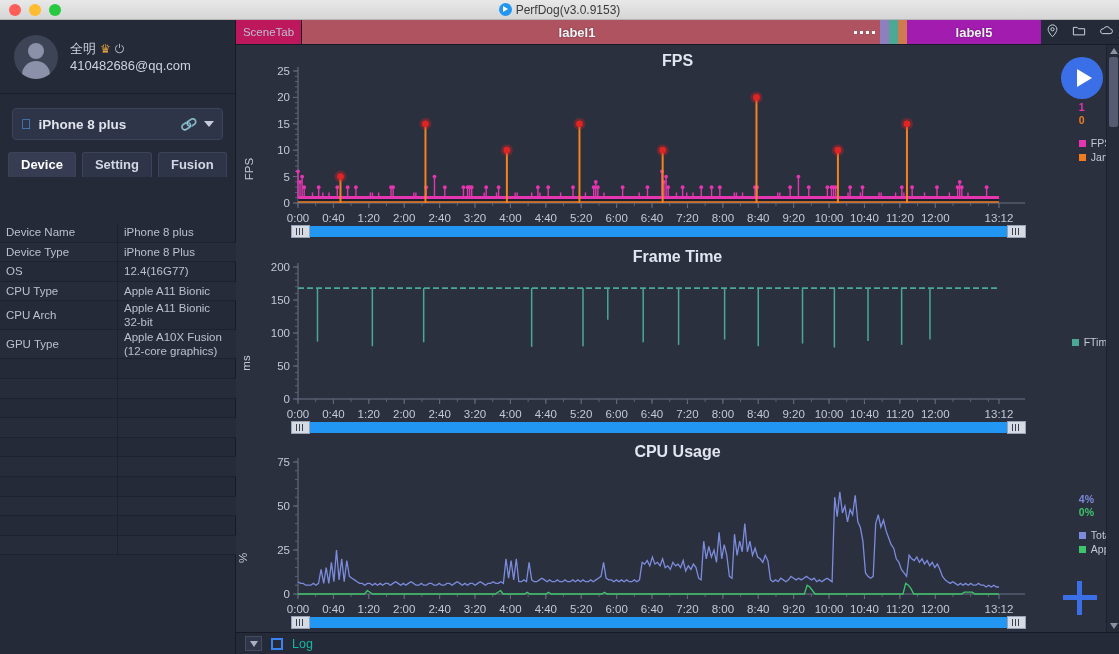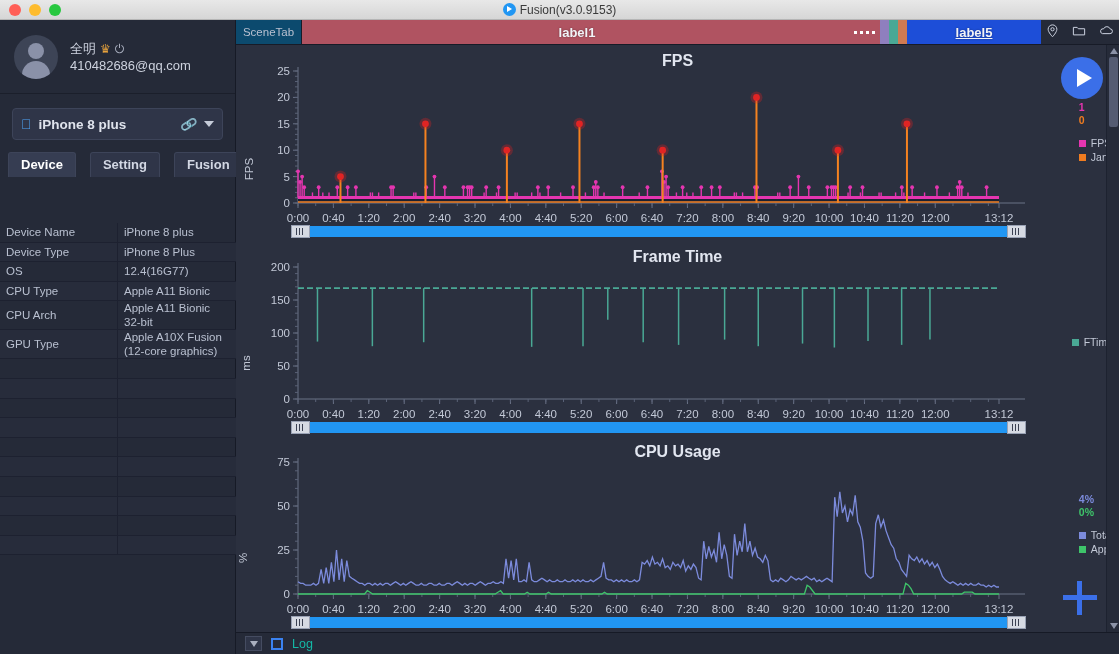--- a/index.html
+++ b/index.html
@@ -54,21 +54,21 @@
     display:flex; align-items:center; padding: 0 8px; gap: 7px;
   }
   .select-box .lbl { font-size: 13.5px; color: #dfe3ec; font-weight: bold; flex: 1; }
   .apple-glyph { color:#4da3f5; font-size:14px; line-height:1; }
   .player-glyph { width:17px; height:17px; border-radius:4px; background:linear-gradient(#5ec8ff,#1a7fd4);
      position:relative; border:1px solid #bfe3ff; flex:none;}
   .player-glyph::after{content:"";position:absolute;left:6px;top:4px;border-left:7px solid #fff;border-top:4px solid transparent;border-bottom:4px solid transparent;}
   .link-glyph { color:#4da3f5; font-size:13px; transform: rotate(12deg); }
   .caret { width:0;height:0;border-left:5px solid transparent;border-right:5px solid transparent;border-top:6px solid #c6ccd9;}
 
-  .tabs { display:flex; margin: 12px 0 0 8px; gap: 12px; }
+  .tabs { display:flex; margin: 12px 0 0 8px; gap: 4px; }
   .tab { padding: 4px 12px 5px 12px; font-size: 13px; color: #d2d7e3; font-weight: bold;
     background: #2f3548; border:1px solid #3d4459; border-bottom: none; border-radius: 3px 3px 0 0; margin-right: 2px;}
   .tab.active { background: #363d52; color:#fff; }
 
   .info-table { position:absolute; top:203px; left:0; width:236px; bottom:0; }
   .row { display:flex; height: 19.6px; border-bottom: 1px solid #1d2130; }
   .row.head { height: 22px; background:#20243040; }
   .row.tall { height: 29px; }
   .cell-k { width: 118px; padding-left: 6px; font-size: 11.5px; color:#b9c0d0; display:flex; align-items:center;
      border-right:1px solid #1d2130; }
@@ -76,30 +76,30 @@
   .row.head .cell-k, .row.head .cell-v { color:#dde2ee; font-weight:bold; font-size:12.5px; }
   .row.alt { background: #272c3b; }
   .cell-v.two-line { flex-direction:column; align-items:flex-start; justify-content:center; line-height:1.25; }
 
   
   .right { position:absolute; top:20px; left:236px; width:883px; height:634px; background:#2b303f; }
 
   
   .scenebar { display:flex; height:25px; background:#252a38; border-bottom:1px solid #171b27; }
   .scene-label { width:66px; display:flex; align-items:center; justify-content:center;
-    font-size:11.5px; color:#b9c0d0; background:#0c4a6e; border-right:1px solid #171b27;}
+    font-size:11.5px; color:#b9c0d0; background:#be185d; border-right:1px solid #171b27;}
   .seg { display:flex; align-items:center; justify-content:center; font-size:13px; font-weight:bold; color:#f2f3f7;
      text-shadow:0 0 2px rgba(0,0,0,.4);}
   .seg.l1 { background:#b05361; flex: 0 0 550px; }
   .seg.mini { flex: 0 0 9px; }
   .seg.m1 { background:#8f7fbe; } .seg.m2 { background:#4aa895; } .seg.m3 { background:#d07a52; }
   .seg.dots { flex: 0 0 28px; background:#b05361; position:relative; }
   .seg.dots::after { content:""; position:absolute; left:2px; right:2px; top:11px; height:3px;
      background: repeating-linear-gradient(90deg,#ffffff 0 3px, transparent 3px 6px); }
-  .seg.l5 { background:#1d4ed8; flex: 1 1 auto; text-decoration: underline; }
+  .seg.l5 { background:#a21caf; flex: 1 1 auto; }
   .toolicons { width:78px; display:flex; align-items:center; justify-content:center; gap:11px; background:#252a38; }
   .ticon { color:#ccd2e0; }
 
   
   .charts { position:absolute; top:25px; left:0; width:883px; height:587px; }
   .chart { position:relative; width:883px; }
   .chart .ctitle { position:absolute; top:7px; left:0; right:0; text-align:center;
       font-size:16px; font-weight:bold; color:#e2e6f0; }
   .ylabel { position:absolute; font-size:11.5px; color:#c3c9d7;
       transform: rotate(-90deg); transform-origin: center; }
@@ -143,21 +143,21 @@
 <div id="app">
 
   <div class="titlebar">
     <div class="traffic">
       <span class="dot red"></span>
       <span class="dot yellow"></span>
       <span class="dot green"></span>
     </div>
     <div class="title-center">
       <span class="title-logo"></span>
-      <span>Fusion(v3.0.9153)</span>
+      <span>PerfDog(v3.0.9153)</span>
     </div>
   </div>
 
   <div class="sidebar">
     <div class="user-block">
       <div class="avatar"></div>
       <div class="user-lines">
         <div class="user-name">
           <span>全明</span>
           <span class="vip-glyph">♛</span>

